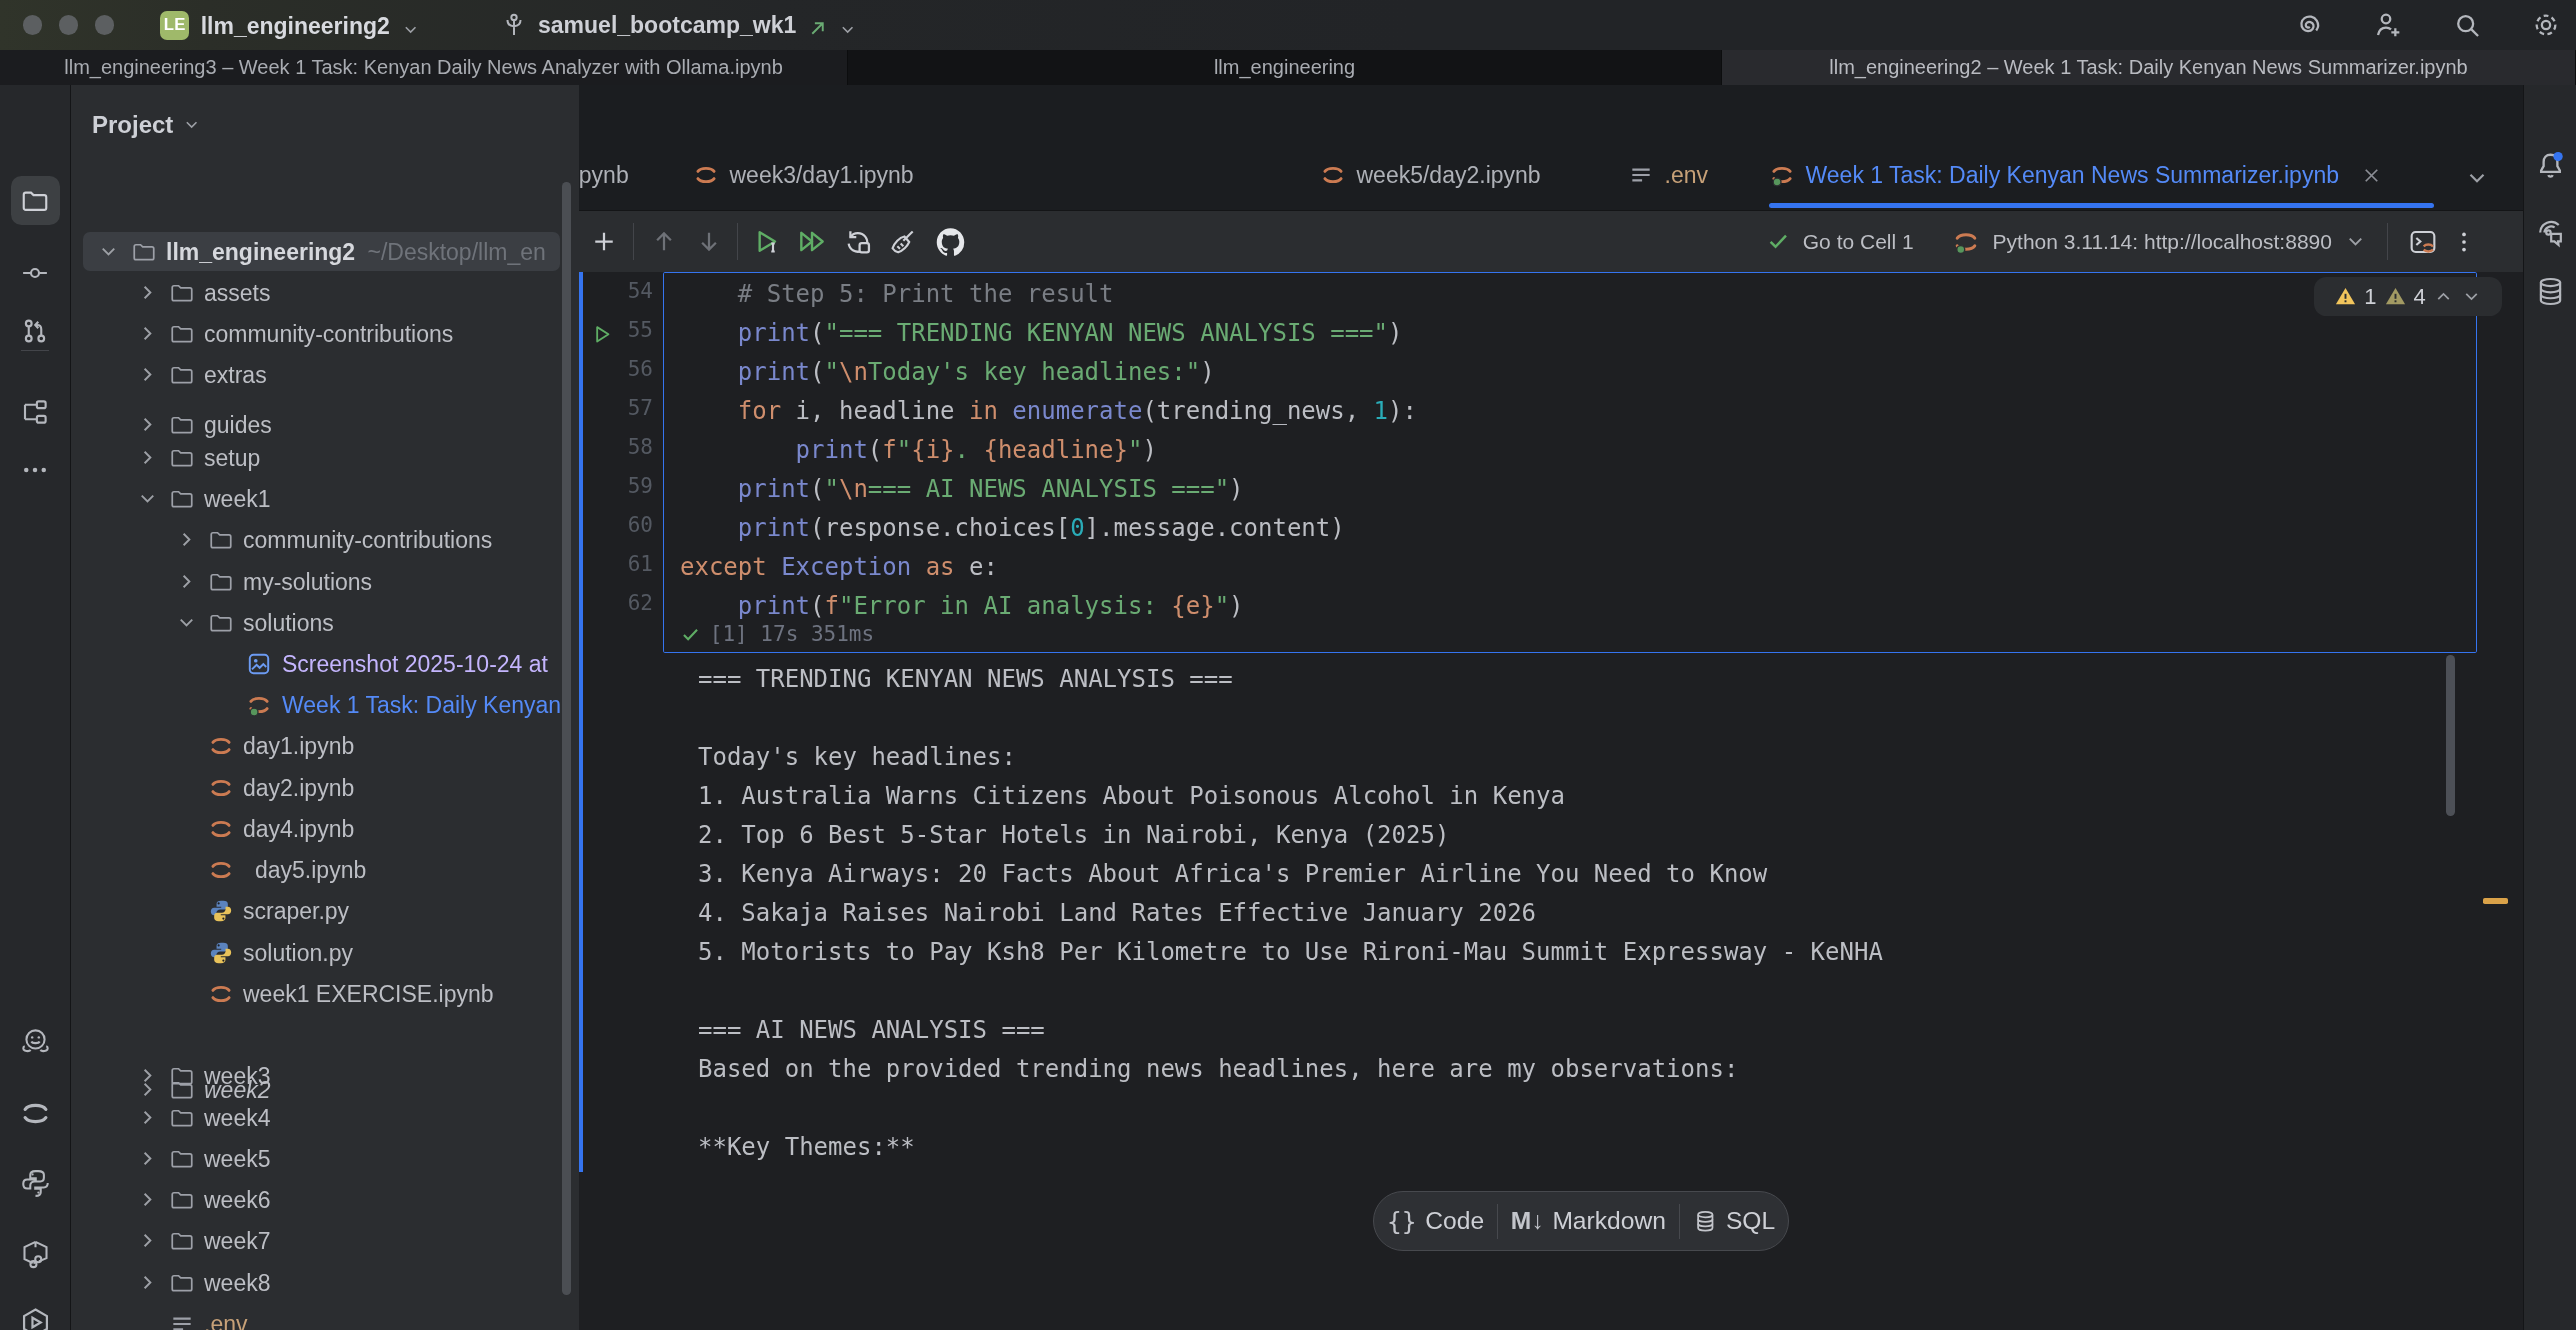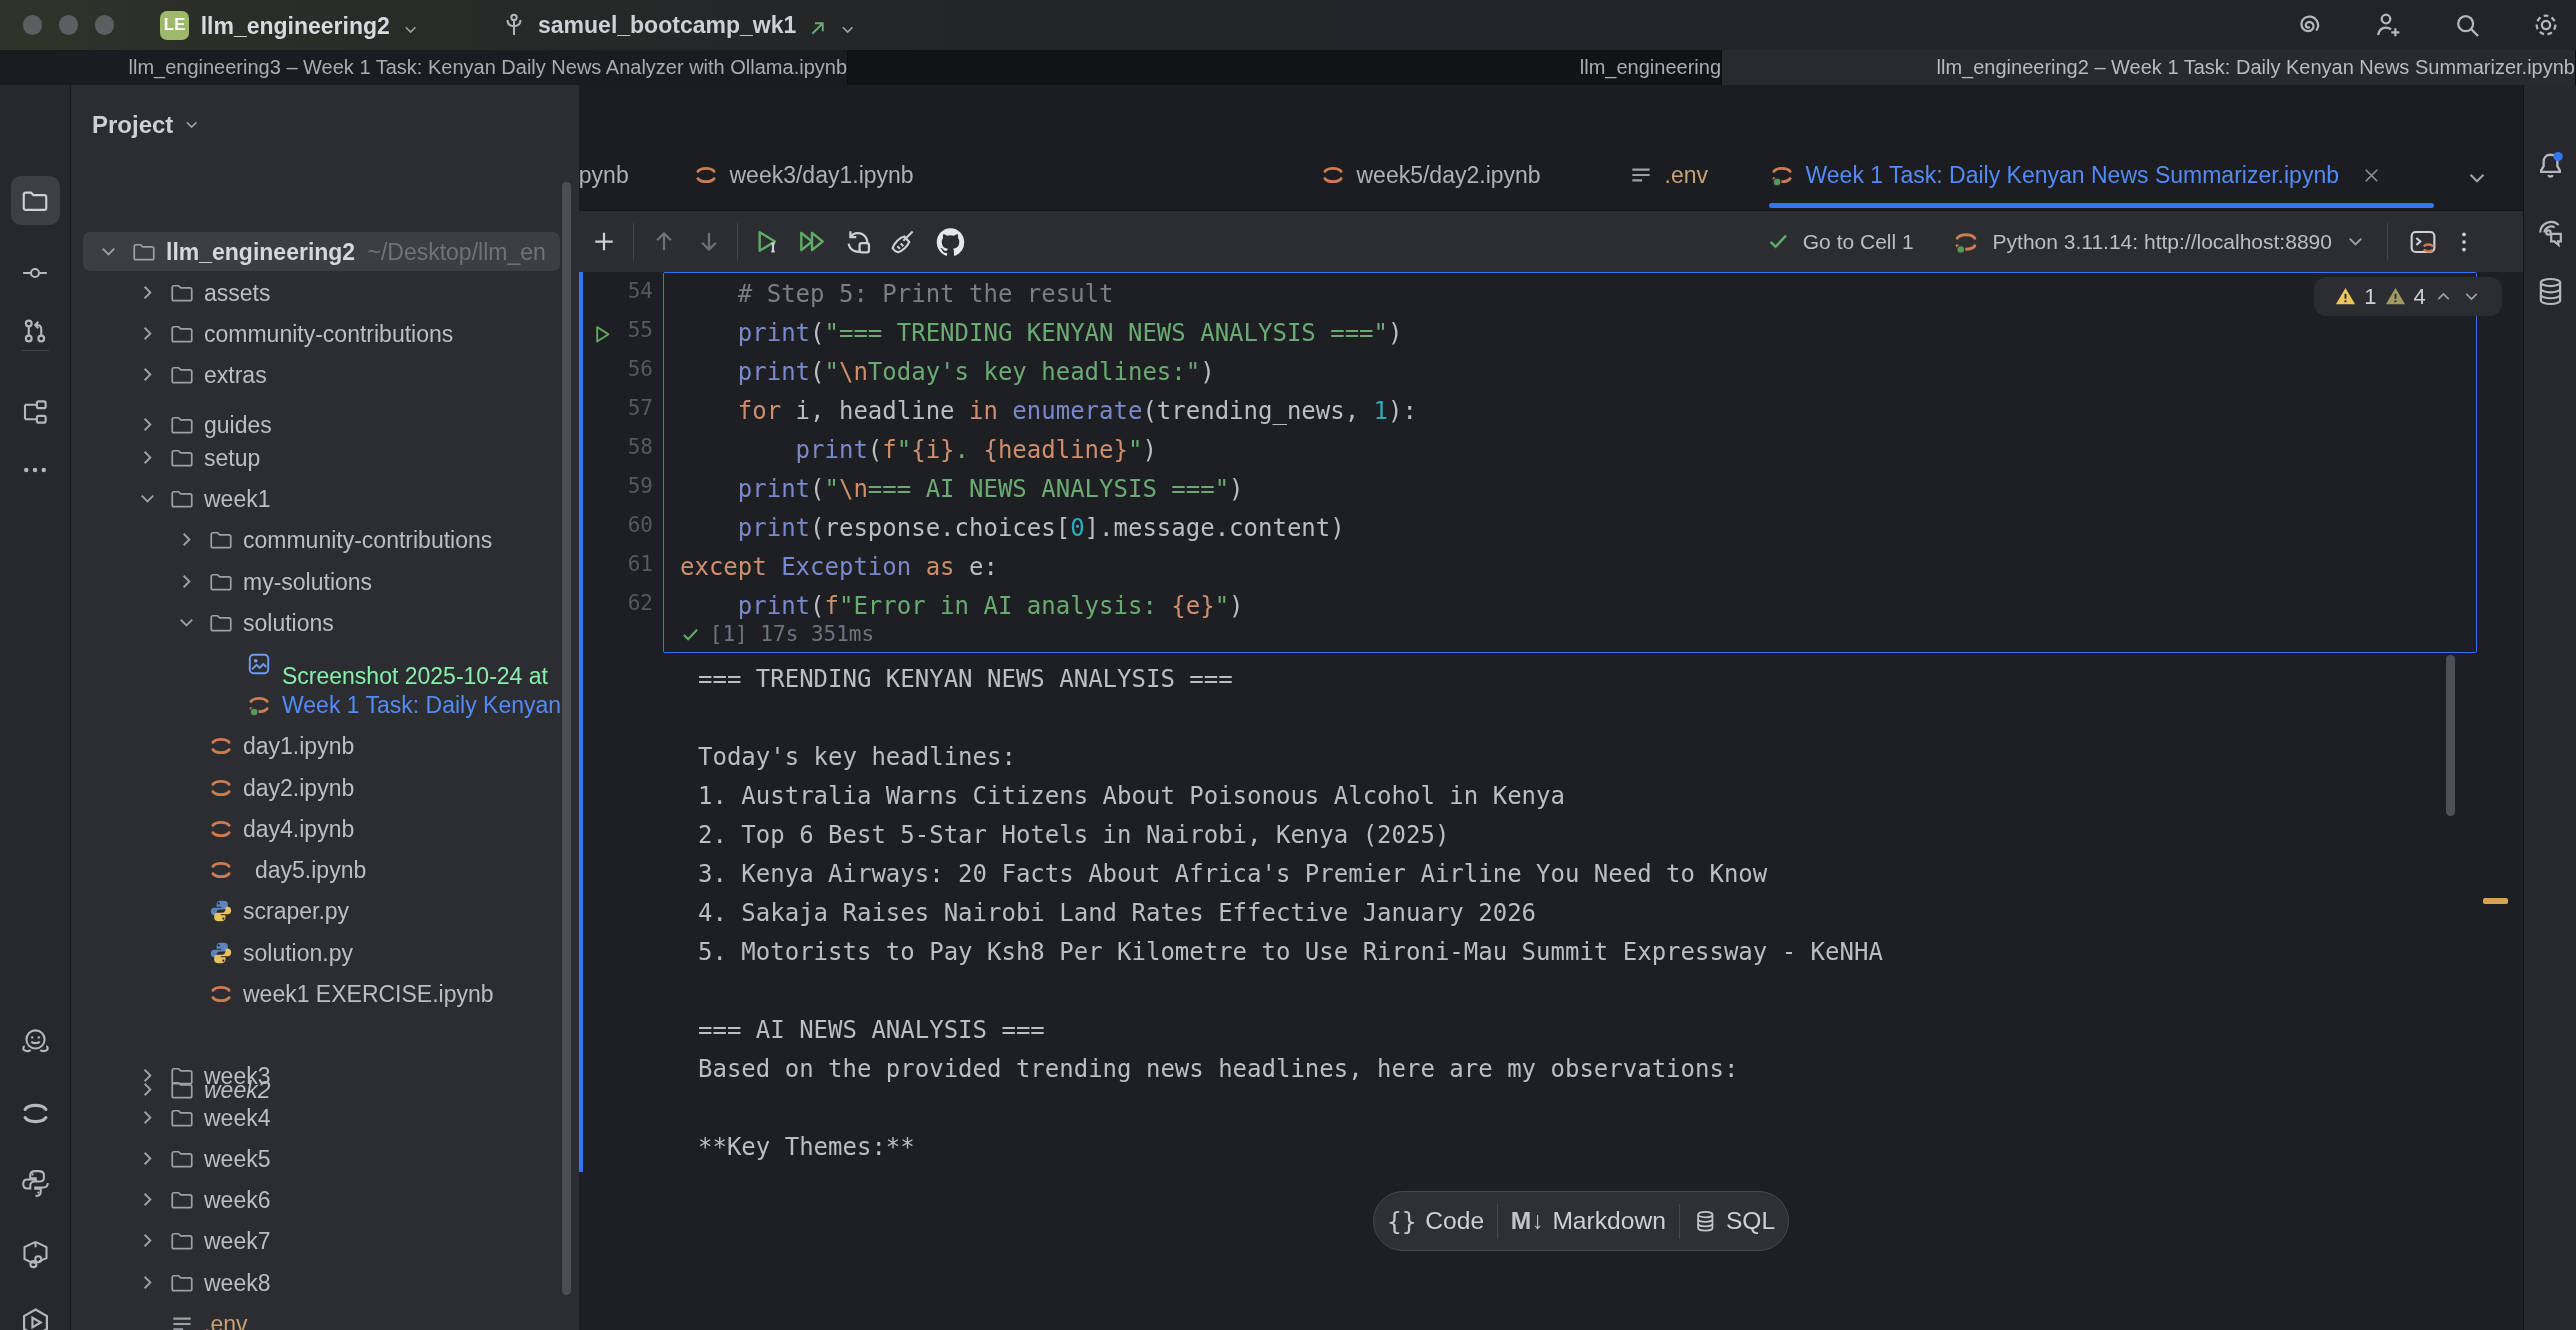--- a/index.html
+++ b/index.html
@@ -16,21 +16,21 @@
   .dot{width:19.3px;height:19.3px;border-radius:50%;background:#5c5f61;}
   .proj-badge{width:29px;height:29px;border-radius:7px;background:#9fb96a;color:#fff;font-size:16.7px;font-weight:bold;
     display:flex;align-items:center;justify-content:center;letter-spacing:0.4px;}
   .tb-text{font-size:23px;color:#d8dadf;font-weight:600;}
   .tb-text2{font-size:23px;color:#ced0d6;font-weight:600;}
   .tb-ic{width:33px;height:33px;display:flex;align-items:center;justify-content:center;}
   .chev{width:19.3px;height:19.3px;}
 
   
   .wintabs{left:0;top:50px;width:2576px;height:35px;display:flex;border-bottom:0.9px solid #0d0e10;}
-  .wtab{height:100%;display:flex;align-items:center;justify-content:flex-end;font-size:20px;color:#a9acb2;
+  .wtab{height:100%;display:flex;align-items:center;justify-content:center;font-size:20px;color:#a9acb2;
     border-right:0.9px solid #0c0d0e;overflow:hidden;white-space:nowrap;}
 
   
   .left-rail{left:0;top:85px;width:70px;height:1245px;background:#26282b;border-right:0.9px solid #141517;}
   .rail-btn{position:absolute;left:10.5px;width:49px;height:49px;border-radius:10.5px;display:flex;align-items:center;justify-content:center;}
   .rail-btn.active{background:#3d4043;}
   .rail-div{position:absolute;left:21px;width:28px;height:0.9px;background:#43454a;}
   .right-rail{left:2523px;top:85px;width:53px;height:1245px;background:#26282b;border-left:0.9px solid #141517;}
   .rrail-btn{position:absolute;left:8.8px;width:35px;height:35px;display:flex;align-items:center;justify-content:center;}
 
@@ -368,21 +368,21 @@
           <span class="t-label" style="left: 172px;">solutions</span>
         </div>
         <div class="tree-row" style="top: 558px;">
           <span class="t-icon" style="left: 175px;">
             <svg width="26" height="26" viewBox="0 0 24 24" fill="none" stroke="#6c9bf2" stroke-width="1.8">
               <rect x="3.5" y="3.5" width="17" height="17" rx="3.4"></rect>
               <circle cx="9" cy="9" r="1.7" fill="#6c9bf2" stroke="none"></circle>
               <path d="M5.5 17l4.3-4.3 2.8 2.8 3.4-3.4 2.7 2.7"></path>
             </svg>
           </span>
-          <span class="t-label" style="left: 211px; color: #86efac; margin-top: 12px;">Screenshot 2025-10-24 at</span>
+          <span class="t-label" style="left: 211px; color: #c4b5fd;">Screenshot 2025-10-24 at</span>
         </div>
         <div class="tree-row" style="top: 599px;">
           <span class="t-icon" style="left: 175px;">
             <svg width="26" height="26" viewBox="0 0 24 24" fill="none">
      <path d="M4.5 8.7C7.2 4.9 16.8 4.9 19.5 8.7" stroke="#cc7b52" stroke-width="2.6" stroke-linecap="round"></path>
      <path d="M4.5 15.3C7.2 19.1 16.8 19.1 19.5 15.3" stroke="#cc7b52" stroke-width="2.6" stroke-linecap="round"></path>
      <circle cx="7.5" cy="18.5" r="3.6" fill="#57965c" stroke="#2b2d30" stroke-width="1.2"></circle>
             </svg>
           </span>
           <span class="t-label" style="left: 211px; color: rgb(84, 138, 247);">Week 1 Task: Daily Kenyan</span>

